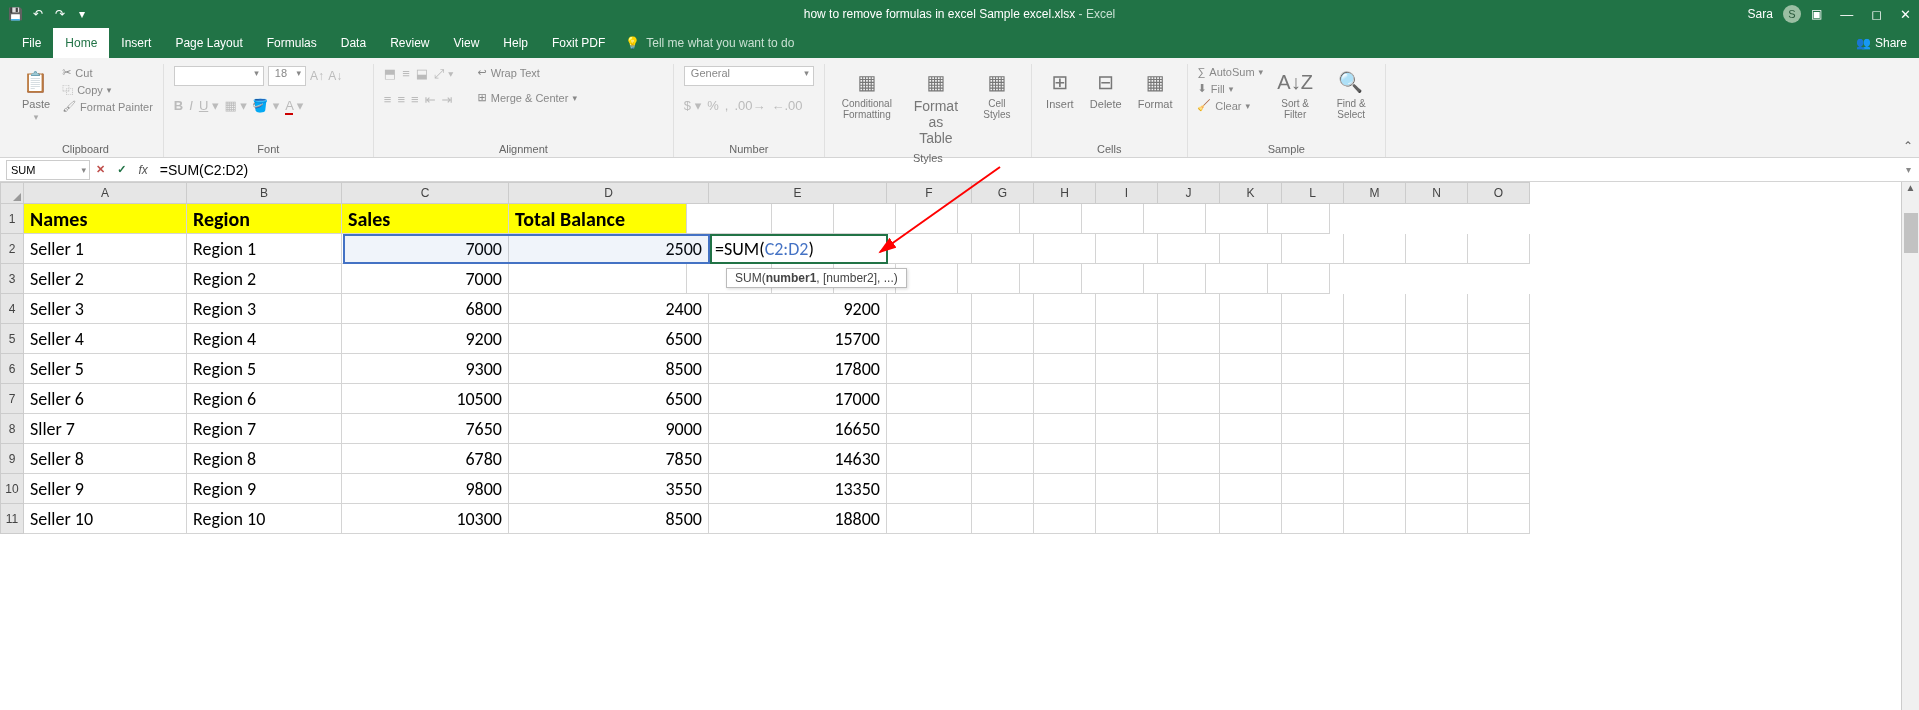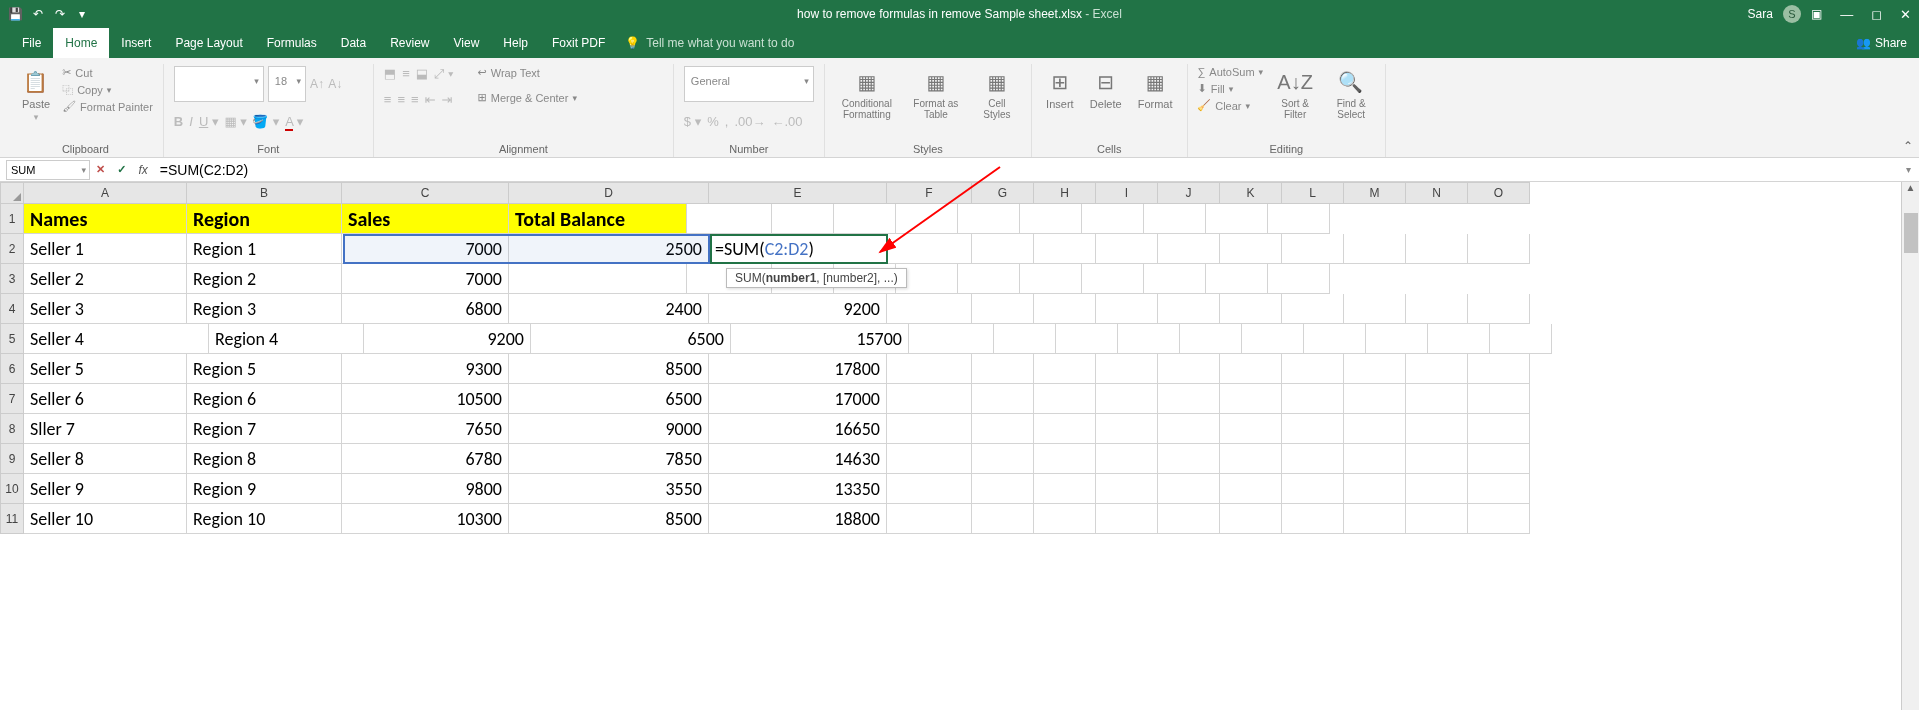--- a/index.html
+++ b/index.html
@@ -27,21 +27,21 @@
 
 .ribbon { background: #f3f3f3; border-bottom:1px solid #d4d4d4; height:100px; display:flex; padding:6px 8px 0 8px; position:relative; }
 .ribbon-group { display:flex; flex-direction:column; border-right:1px solid #e0e0e0; padding:0 10px; color:#777; }
 .ribbon-group:last-child { border-right:none; }
 .ribbon-body { flex:1; display:flex; align-items:flex-start; gap:8px; padding-top:2px;}
 .ribbon-label { text-align:center; font-size:11px; color:#666; padding:4px 0 2px; }
 .big-btn { display:flex; flex-direction:column; align-items:center; gap:2px; font-size:11px; color:#777; padding:2px 4px; cursor:pointer; }
 .big-icon { width:28px; height:28px; display:flex; align-items:center; justify-content:center; font-size:20px; }
 .small-row { display:flex; flex-direction:column; gap:4px; font-size:11px; color:#888; }
 .small-item { display:flex; align-items:center; gap:4px; cursor:pointer; }
-.select-box { border:1px solid #ccc; background:#fff; color:#888; padding:1px 18px 8px 6px; font-size:11px; height:36px; display:flex; align-items:center; min-width:90px; position:relative;}
+.select-box { border:1px solid #ccc; background:#fff; color:#888; padding:1px 18px 8px 6px; font-size:11px; height:20px; display:flex; align-items:center; min-width:90px; position:relative;}
 .select-box:after { content:"▾"; position:absolute; right:4px; font-size:9px; color:#888;}
 .fontcontrols { display:flex; gap:4px; }
 .fontcontrols .select-box.small { min-width:36px; }
 .btnrow { display:flex; gap:6px; margin-top:6px; }
 .btnrow span { color:#bbb; font-size:13px; cursor:pointer;}
 .collapse-ribbon { position:absolute; right:6px; bottom:4px; font-size:12px; color:#666; cursor:pointer;}
 
 
 .fxbar { display:flex; align-items:center; height:24px; border-bottom:1px solid #d4d4d4; background:#fff; padding:0 6px; }
 .namebox { border:1px solid #ccc; width:84px; height:20px; display:flex; align-items:center; padding:0 4px; font-size:11px; position:relative;}
@@ -82,21 +82,21 @@
 <body>
 
 <div class="titlebar">
   <div class="qat">
     <span class="qat-icon">💾</span>
     <span class="qat-icon">↶</span>
     <span class="qat-icon">↷</span>
     <span class="qat-icon">▾</span>
   </div>
   <div class="title">
-    <span>how to remove formulas in remove Sample sheet.xlsx</span><span class="appname"><span>  -  </span><span>Excel</span></span>
+    <span>how to remove formulas in excel Sample excel.xlsx</span><span class="appname"><span>  -  </span><span>Excel</span></span>
   </div>
   <div class="title-right">
     <span>Sara</span>
     <span class="user-badge">S</span>
     <span>▣</span>
     <div class="winctrl">
       <span>—</span>
       <span>◻</span>
       <span>✕</span>
     </div>
@@ -219,21 +219,21 @@
   </div>
 
   <div class="ribbon-group">
     <div class="ribbon-body">
       <div class="big-btn">
           <span class="big-icon">▦</span>
           <span style="font-size:10px; text-align:center; max-width:56px;">Conditional Formatting</span>
         </div>
       <div class="big-btn">
           <span class="big-icon">▦</span>
-          <span style="font-size:10px; text-align:center; max-width:50px;">Format as Table</span>
+          <span style="font-size:14px; text-align:center; max-width:50px;">Format as Table</span>
         </div>
       <div class="big-btn">
           <span class="big-icon">▦</span>
           <span style="font-size:10px; text-align:center; max-width:40px;">Cell Styles</span>
         </div>
     </div>
     <div class="ribbon-label">Styles</div>
   </div>
 
   <div class="ribbon-group">
@@ -275,21 +275,21 @@
       </div>
       <div class="big-btn">
           <span class="big-icon">A↓Z</span>
           <span style="font-size:10px;text-align:center;max-width:40px;">Sort &amp; Filter</span>
         </div>
       <div class="big-btn">
           <span class="big-icon" style="color:#2b7cd3;">🔍</span>
           <span style="font-size:10px;text-align:center;max-width:40px;">Find &amp; Select</span>
         </div>
     </div>
-    <div class="ribbon-label">Editing</div>
+    <div class="ribbon-label">Sample</div>
   </div>
 
   <span class="collapse-ribbon">⌃</span>
 </div>
 
 <div class="fxbar">
   <div class="namebox">SUM</div>
   <span class="fx-btn xmark">✕</span>
   <span class="fx-btn check">✓</span>
   <span class="fx-label">fx</span>
@@ -391,21 +391,21 @@
           <div class="cell" style="width: 62px;"></div>
           <div class="cell" style="width: 62px;"></div>
           <div class="cell" style="width: 62px;"></div>
           <div class="cell" style="width: 62px;"></div>
           <div class="cell" style="width: 62px;"></div>
           <div class="cell" style="width: 62px;"></div>
           <div class="cell" style="width: 62px;"></div>
         </div>
         <div class="row">
           <div class="rowhead" style="height: 30px;">5</div>
-          <div class="cell" style="width: 185px;">Seller 4</div>
+          <div class="cell" style="width: 163px;">Seller 4</div>
           <div class="cell" style="width: 155px;">Region 4</div>
           <div class="cell num" style="width: 167px;">9200</div>
           <div class="cell num" style="width: 200px;">6500</div>
           <div class="cell num" style="width: 178px;">15700</div>
           <div class="cell" style="width: 85px;"></div>
           <div class="cell" style="width: 62px;"></div>
           <div class="cell" style="width: 62px;"></div>
           <div class="cell" style="width: 62px;"></div>
           <div class="cell" style="width: 62px;"></div>
           <div class="cell" style="width: 62px;"></div>

